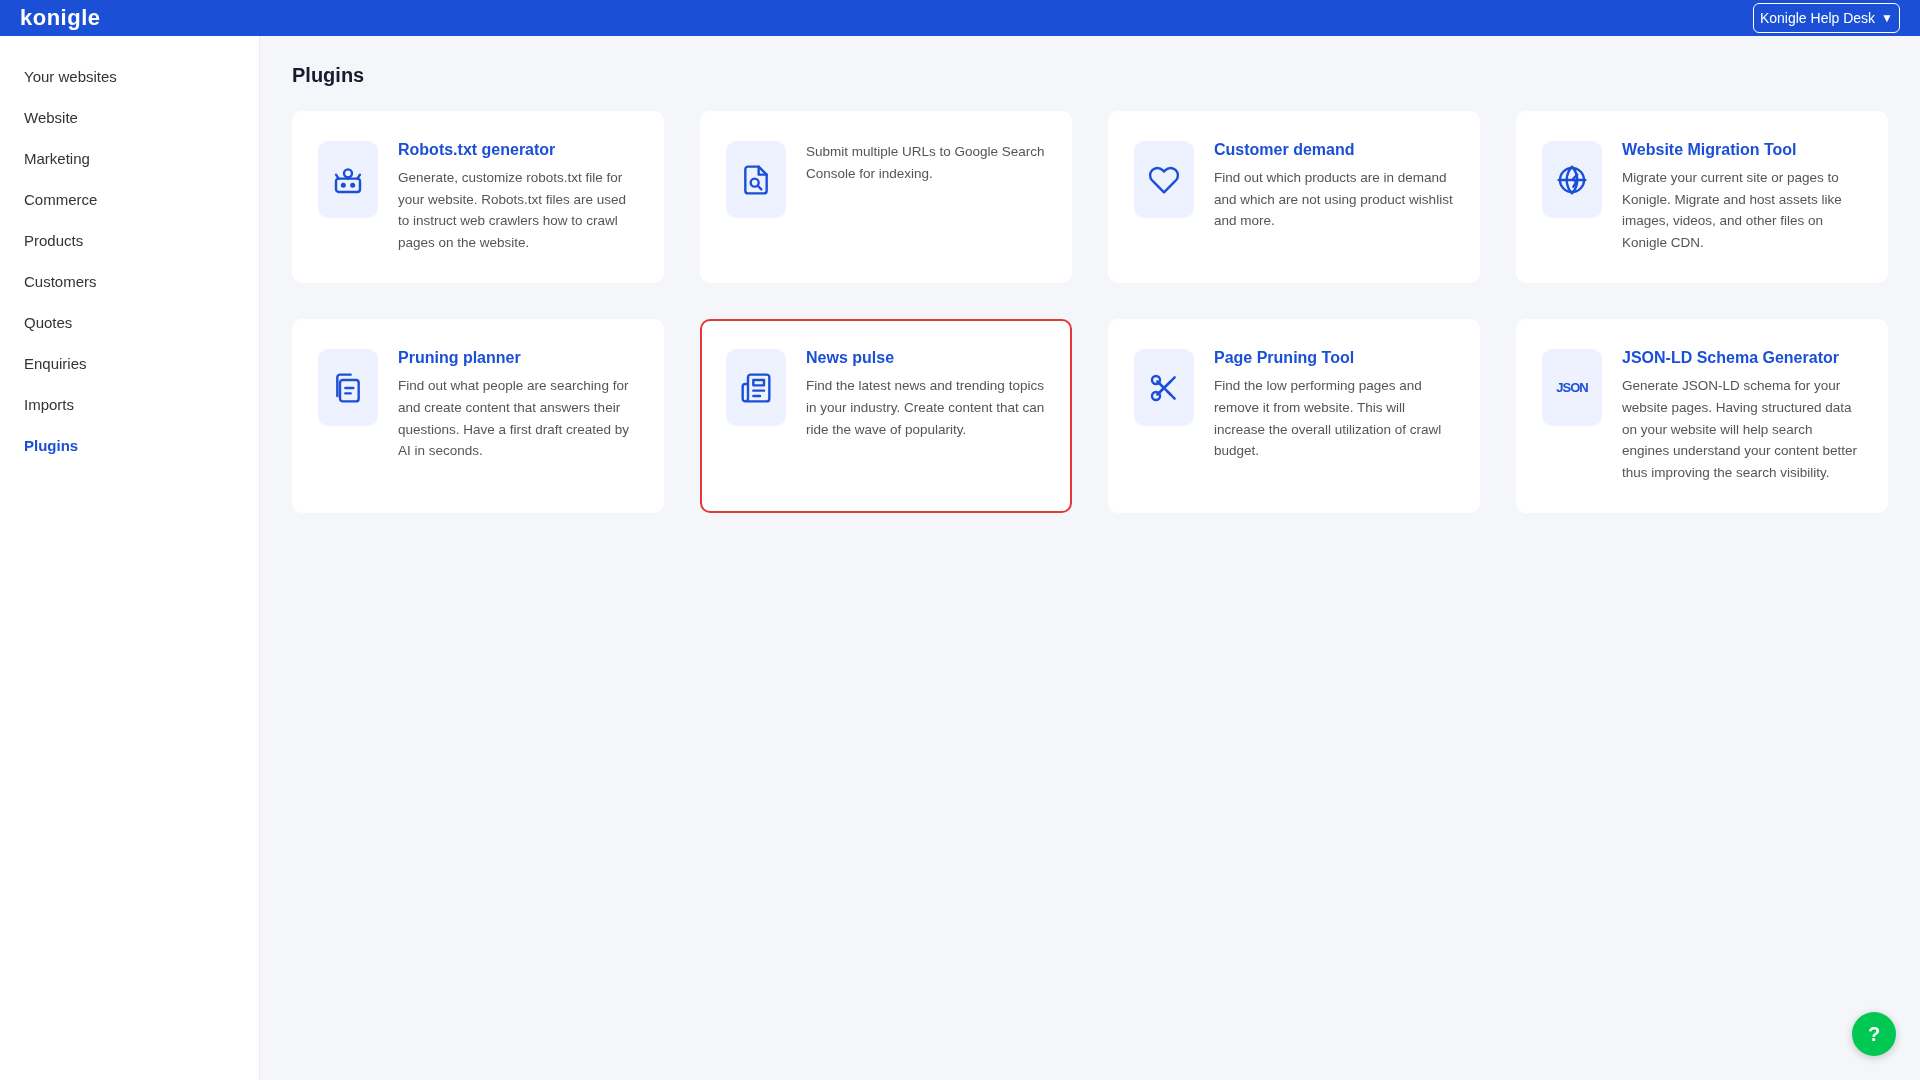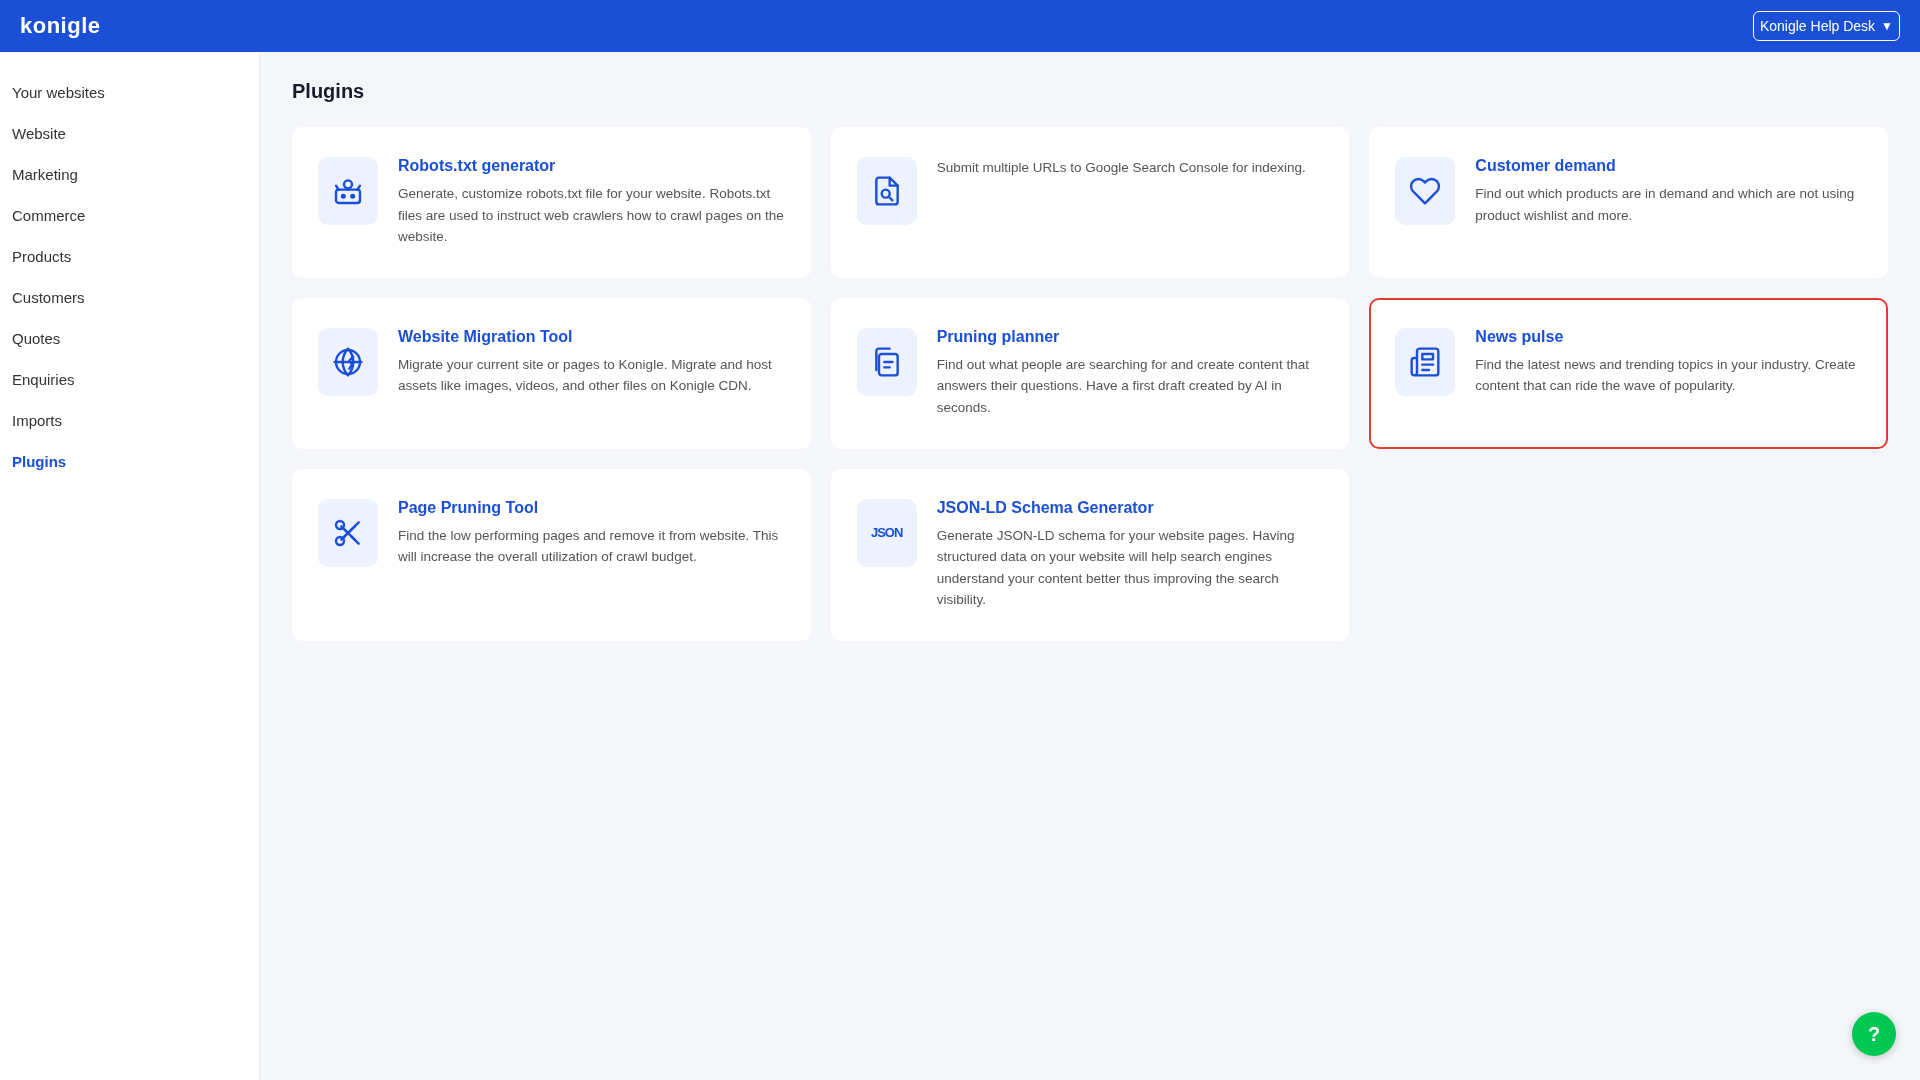--- a/index.html
+++ b/index.html
@@ -1,21 +1,21 @@
 <!DOCTYPE html>
 <html><head>
   <meta charset="utf-8">
   <style>
     * { box-sizing: border-box; margin: 0; padding: 0; }
     body { font-family: -apple-system, BlinkMacSystemFont, 'Segoe UI', sans-serif; background: #f5f6fa; display: flex; flex-direction: column; height: 100vh; overflow: hidden; }
 
     
     .header {
       background: #1a4fd6;
-      height: 52px;
+      height: 36px;
       display: flex;
       align-items: center;
       justify-content: space-between;
       padding: 0 20px;
       flex-shrink: 0;
     }
     .logo {
       color: white;
       font-size: 22px;
       font-weight: 700;
@@ -47,21 +47,21 @@
     
     .sidebar {
       width: 260px;
       background: white;
       border-right: 1px solid #e8eaf0;
       padding: 20px 0;
       flex-shrink: 0;
       overflow-y: auto;
     }
     .sidebar-item {
-      padding: 12px 12px;
+      padding: 12px 24px;
       font-size: 15px;
       color: #333;
       cursor: pointer;
       transition: background 0.15s;
     }
     .sidebar-item.active { color: #1a4fd6; font-weight: 600; }
 
     
     .main {
       flex: 1;
@@ -72,43 +72,43 @@
     .page-title {
       font-size: 20px;
       font-weight: 600;
       color: #1a1a2e;
       margin-bottom: 24px;
     }
 
     
     .plugins-grid {
       display: grid;
-      grid-template-columns: 1fr 1fr 1fr;
-      gap: 20px;
+      grid-template-columns: 1fr 1fr 1fr 1fr;
+      gap: 36px;
     }
 
     .plugin-card {
       background: white;
       border-radius: 10px;
       padding: 28px 24px;
       display: flex;
       align-items: flex-start;
       gap: 20px;
       cursor: pointer;
       border: 2px solid transparent;
       transition: border-color 0.2s, box-shadow 0.2s;
     }
     .plugin-card.highlighted {
       border: 2.5px solid #e53935;
       justify-content: center;
     }
 
     .plugin-icon {
       width: 60px;
-      height: 68px;
+      height: 77px;
       background: #eef2ff;
       border-radius: 10px;
       display: flex;
       align-items: center;
       justify-content: center;
       flex-shrink: 0;
       color: #1a4fd6;
       font-size: 28px;
     }
     .plugin-icon.json-icon {

